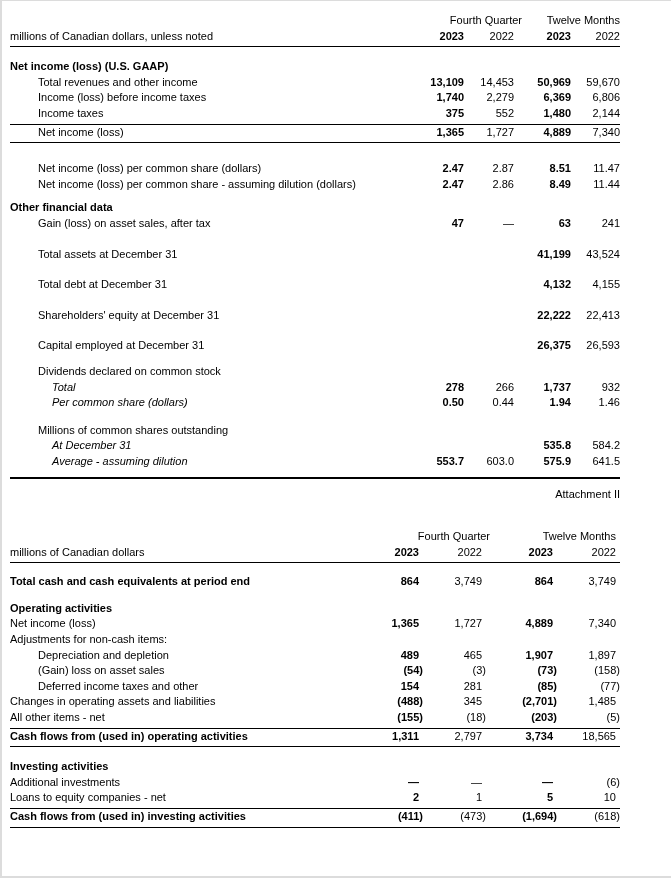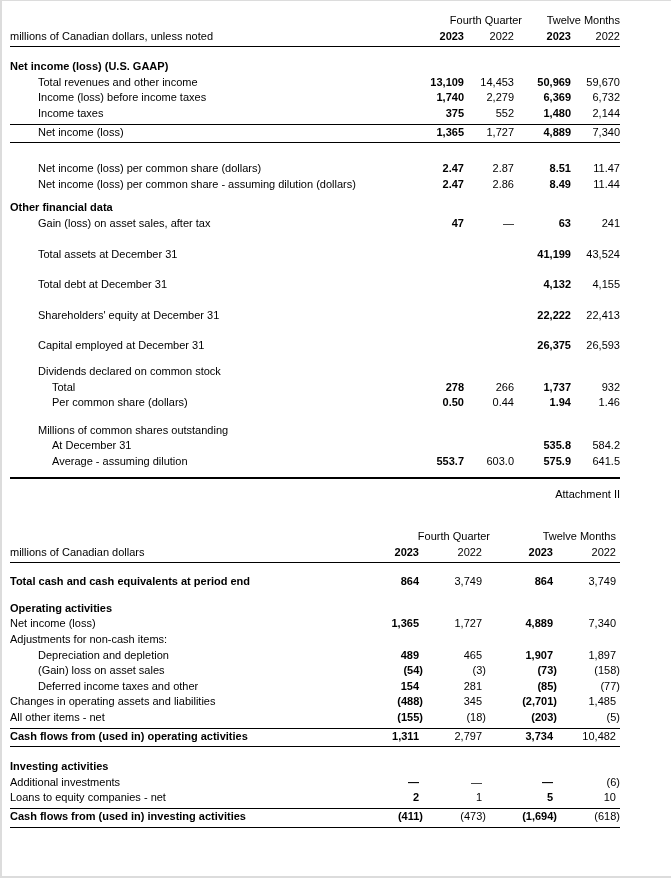--- a/index.html
+++ b/index.html
@@ -15,21 +15,21 @@
     border-bottom:2px solid var(--frame,#dcdcdc);
     padding:12px 0 0 8px;overflow:hidden;background:var(--bg,#fff);
   }
   .tbl{width:610px;}
   .row{display:flex;align-items:flex-end;height:15.6px;line-height:15.6px;gap:8px;}
   .row.ruled{border-bottom:1px solid var(--rule,#000);padding-bottom:2px;}
   .hdr-groups{justify-content:flex-end;}
   .hdr-years{border-bottom:1px solid var(--rule,#000);padding-bottom:2px;}
   .lbl{flex:1;white-space:nowrap;overflow:hidden;margin-top:18px;}
   .ind1{padding-left:28px;}
-  .ind2{padding-left:42px;}
+  .ind2{padding-left:42px;font-style:italic;}
   .b{font-weight:bold;}
   .grp{text-align:right;white-space:nowrap;}
   .v{text-align:right;white-space:nowrap;}
   .v0,.v2{font-weight:bold;}
   .t1 .g1,.t1 .g2{width:90px;}
   .t1 .v0{width:48px;}.t1 .v1{width:42px;}.t1 .v2{width:49px;}.t1 .v3{width:41px;}
   .t2 .g1{width:113px;}.t2 .g2{width:118px;}
   .t2 .v0{width:58px;}.t2 .v1{width:55px;}.t2 .v2{width:63px;}.t2 .v3{width:55px;}
   .t2 .grp,.t2 .v{box-sizing:border-box;padding-right:4px;}
   .t2 .v.paren{padding-right:0;}
@@ -66,21 +66,21 @@
           <div class="v v0">13,109</div>
           <div class="v v1">14,453</div>
           <div class="v v2">50,969</div>
           <div class="v v3">59,670</div>
         </div>
         <div class="row">
           <div class="lbl ind1">Income (loss) before income taxes</div>
           <div class="v v0">1,740</div>
           <div class="v v1">2,279</div>
           <div class="v v2">6,369</div>
-          <div class="v v3">6,732</div>
+          <div class="v v3">6,806</div>
         </div>
         <div class="row ruled">
           <div class="lbl ind1">Income taxes</div>
           <div class="v v0">375</div>
           <div class="v v1">552</div>
           <div class="v v2">1,480</div>
           <div class="v v3">2,144</div>
         </div>
         <div class="row ruled">
           <div class="lbl ind1">Net income (loss)</div>
@@ -257,21 +257,21 @@
           <div class="v v0 paren">(155)</div>
           <div class="v v1 paren">(18)</div>
           <div class="v v2 paren">(203)</div>
           <div class="v v3 paren">(5)</div>
         </div>
         <div class="row ruled">
           <div class="lbl b">Cash flows from (used in) operating activities</div>
           <div class="v v0">1,311</div>
           <div class="v v1">2,797</div>
           <div class="v v2">3,734</div>
-          <div class="v v3">10,482</div>
+          <div class="v v3">18,565</div>
         </div>
         <div class="spacer" style="height: 12px;"></div>
         <div class="row">
           <div class="lbl b">Investing activities</div>
         </div>
         <div class="row">
           <div class="lbl">Additional investments</div>
           <div class="v v0">—</div>
           <div class="v v1">—</div>
           <div class="v v2">—</div>

